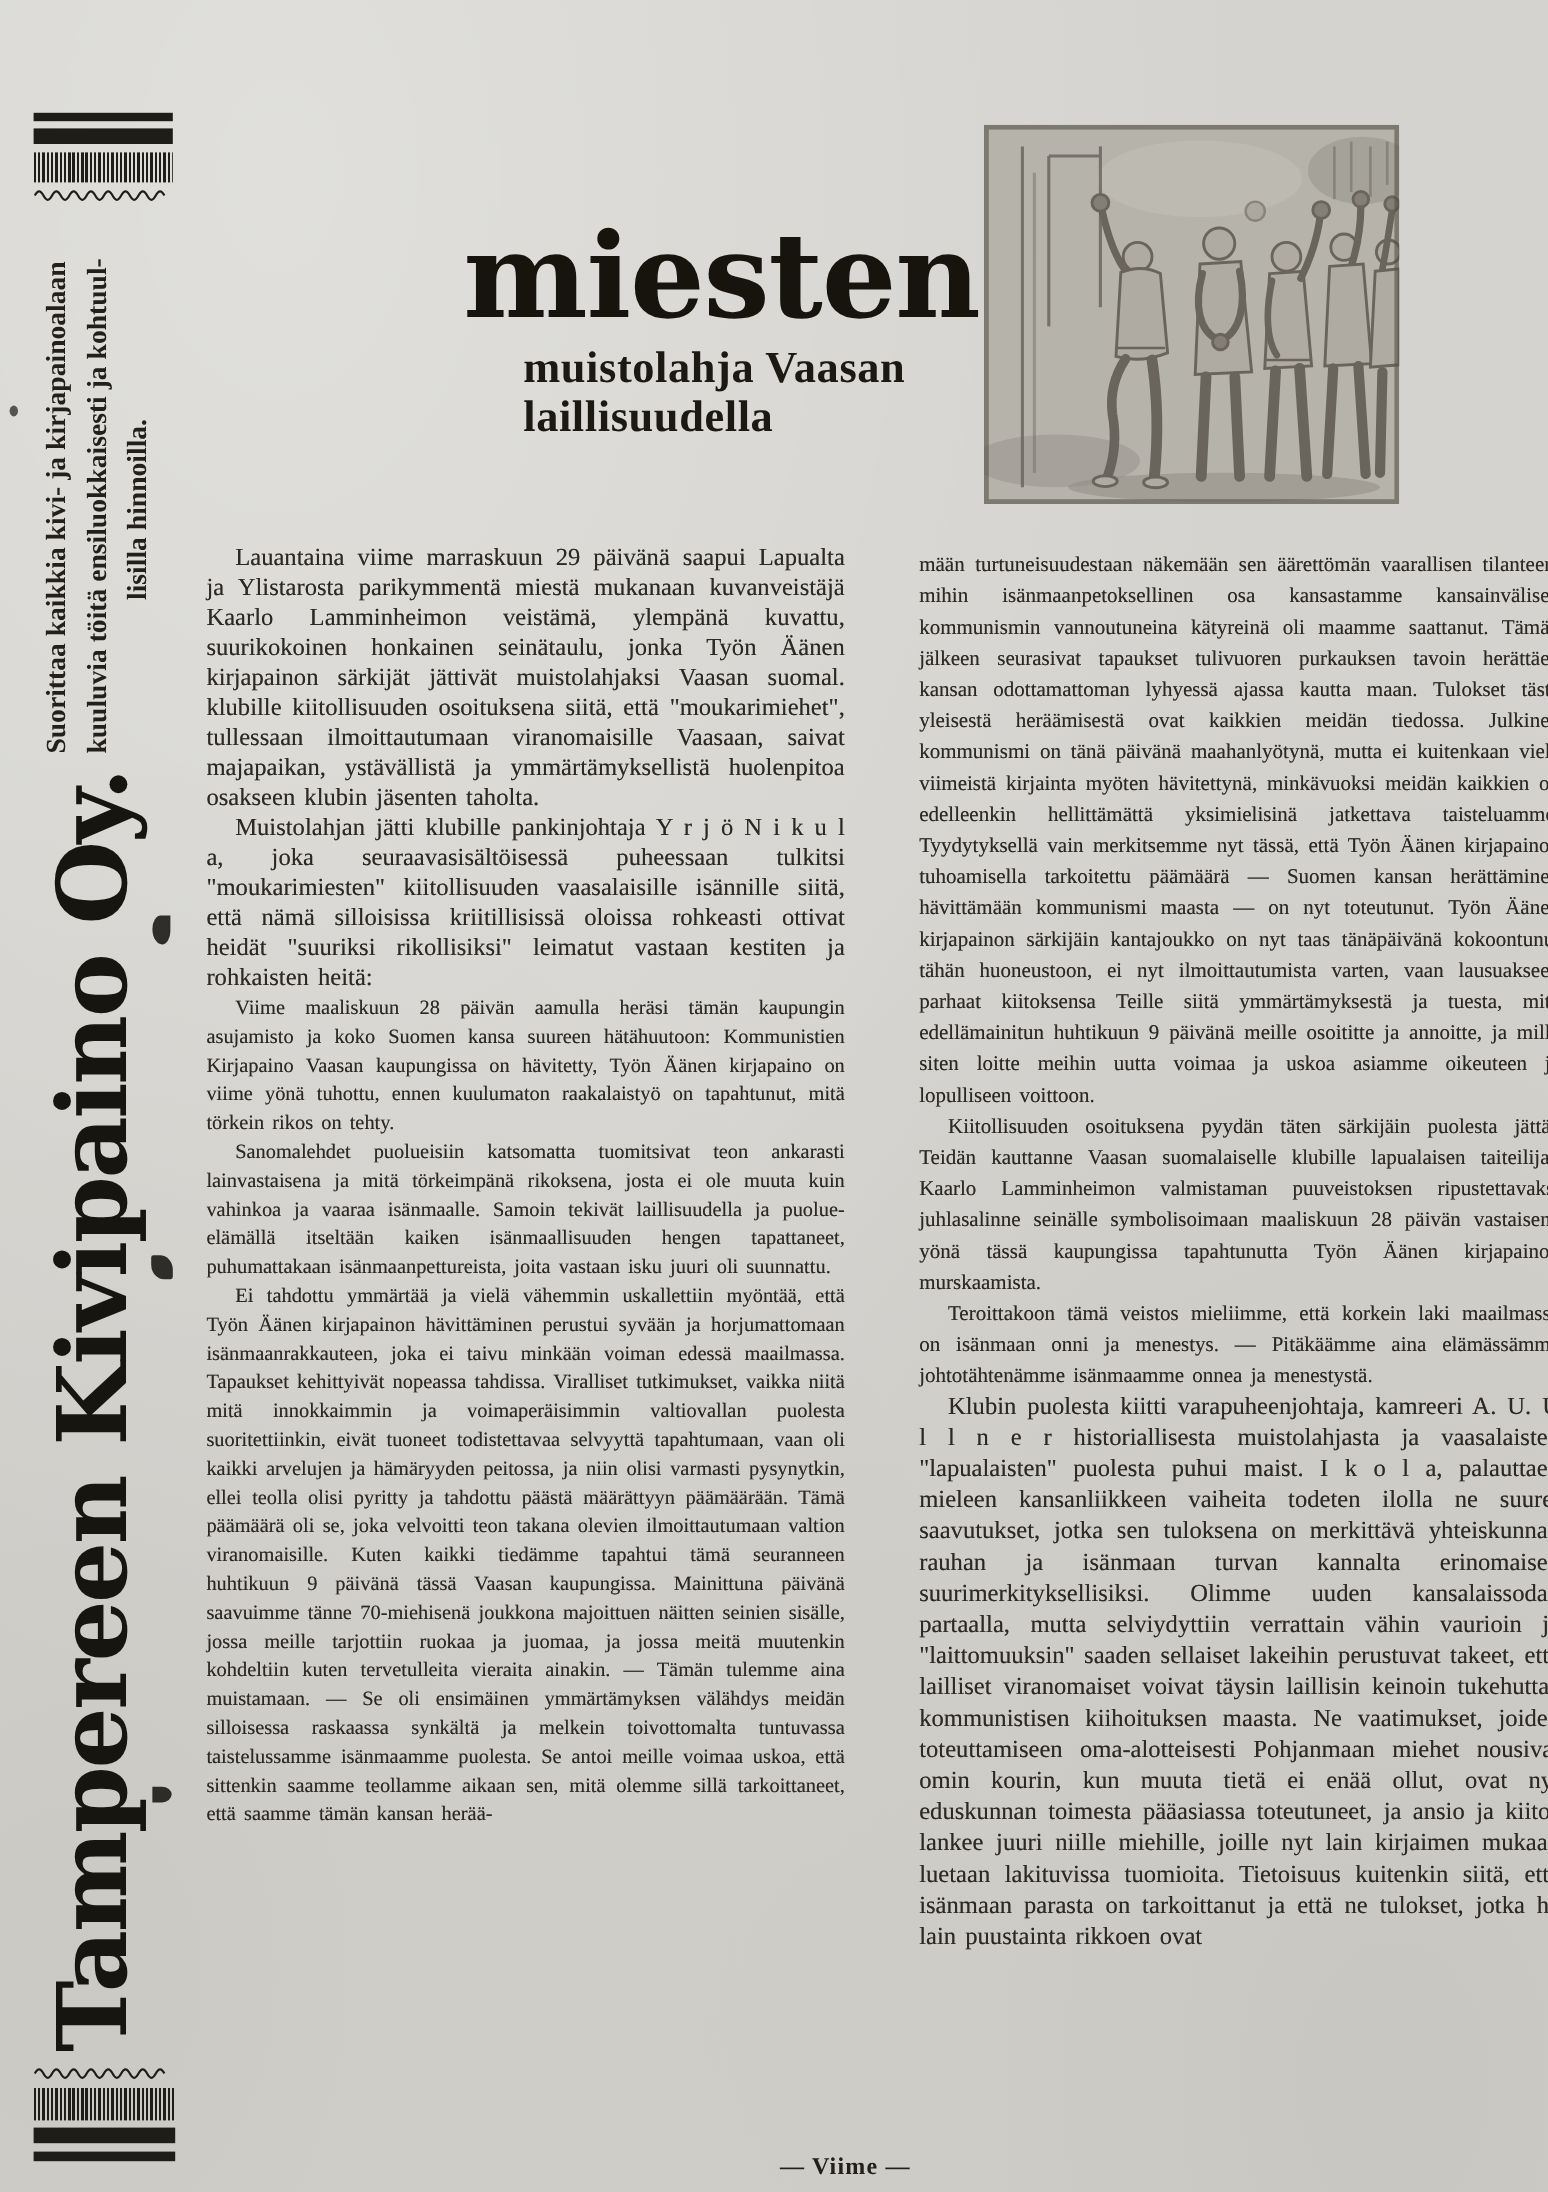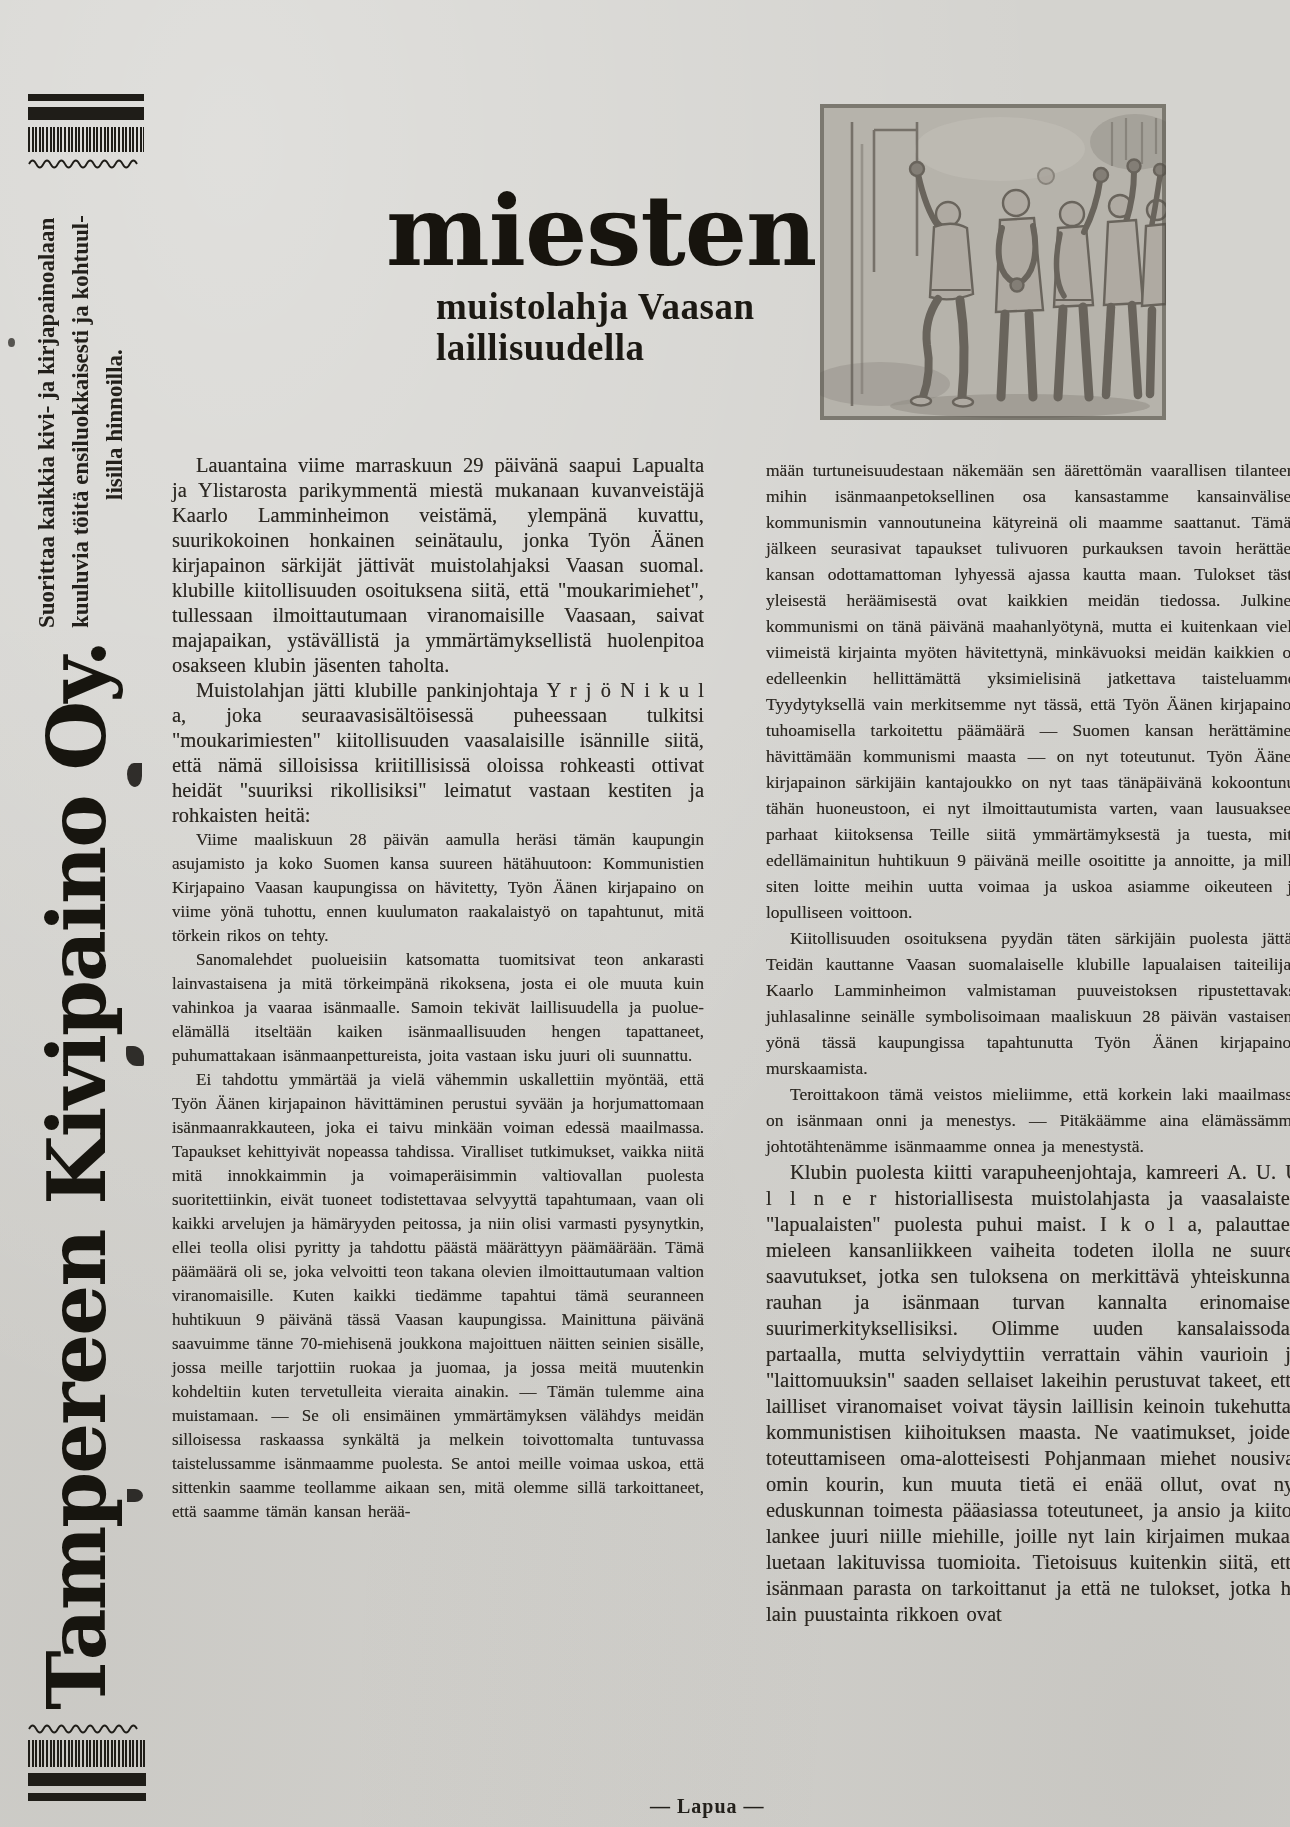--- a/index.html
+++ b/index.html
@@ -192,20 +192,20 @@
     <p class="body-sm indent">Ei tahdottu ymmärtää ja vielä vähemmin uskallettiin myöntää, että Työn Äänen kirjapainon hävittäminen perustui syvään ja horjumattomaan isänmaanrakkauteen, joka ei taivu minkään voiman edessä maailmassa. Tapaukset kehittyivät nopeassa tahdissa. Viralliset tutkimukset, vaikka niitä mitä innokkaimmin ja voimaperäisimmin valtiovallan puolesta suoritettiinkin, eivät tuoneet todistettavaa selvyyttä tapahtumaan, vaan oli kaikki arvelujen ja hämäryyden peitossa, ja niin olisi varmasti pysynytkin, ellei teolla olisi pyritty ja tahdottu päästä määrättyyn päämäärään. Tämä päämäärä oli se, joka velvoitti teon takana olevien ilmoittautumaan valtion viranomaisille. Kuten kaikki tiedämme tapahtui tämä seuranneen huhtikuun 9 päivänä tässä Vaasan kaupungissa. Mainittuna päivänä saavuimme tänne 70-miehisenä joukkona majoittuen näitten seinien sisälle, jossa meille tarjottiin ruokaa ja juomaa, ja jossa meitä muutenkin kohdeltiin kuten tervetulleita vieraita ainakin. — Tämän tulemme aina muistamaan. — Se oli ensimäinen ymmärtämyksen välähdys meidän silloisessa raskaassa synkältä ja melkein toivottomalta tuntuvassa taistelussamme isänmaamme puolesta. Se antoi meille voimaa uskoa, että sittenkin saamme teollamme aikaan sen, mitä olemme sillä tarkoittaneet, että saamme tämän kansan herää-</p>
   </div>
 
   <div class="col col-right">
     <p class="body-sm">mään turtuneisuudestaan näkemään sen äärettömän vaarallisen tilanteen, mihin isänmaanpetoksellinen osa kansastamme kansainvälisen kommunismin vannoutuneina kätyreinä oli maamme saattanut. Tämän jälkeen seurasivat tapaukset tulivuoren purkauksen tavoin herättäen kansan odottamattoman lyhyessä ajassa kautta maan. Tulokset tästä yleisestä heräämisestä ovat kaikkien meidän tiedossa. Julkinen kommunismi on tänä päivänä maahanlyötynä, mutta ei kuitenkaan vielä viimeistä kirjainta myöten hävitettynä, minkävuoksi meidän kaikkien on edelleenkin hellittämättä yksimielisinä jatkettava taisteluamme. Tyydytyksellä vain merkitsemme nyt tässä, että Työn Äänen kirjapainon tuhoamisella tarkoitettu päämäärä — Suomen kansan herättäminen hävittämään kommunismi maasta — on nyt toteutunut. Työn Äänen kirjapainon särkijäin kantajoukko on nyt taas tänäpäivänä kokoontunut tähän huoneustoon, ei nyt ilmoittautumista varten, vaan lausuakseen parhaat kiitoksensa Teille siitä ymmärtämyksestä ja tuesta, mitä edellämainitun huhtikuun 9 päivänä meille osoititte ja annoitte, ja millä siten loitte meihin uutta voimaa ja uskoa asiamme oikeuteen ja lopulliseen voittoon.</p>
     <p class="body-sm indent">Kiitollisuuden osoituksena pyydän täten särkijäin puolesta jättää Teidän kauttanne Vaasan suomalaiselle klubille lapualaisen taiteilijan Kaarlo Lamminheimon valmistaman puuveistoksen ripustettavaksi juhlasalinne seinälle symbolisoimaan maaliskuun 28 päivän vastaisena yönä tässä kaupungissa tapahtunutta Työn Äänen kirjapainon murskaamista.</p>
     <p class="body-sm indent">Teroittakoon tämä veistos mieliimme, että korkein laki maailmassa on isänmaan onni ja menestys. — Pitäkäämme aina elämässämme johtotähtenämme isänmaamme onnea ja menestystä.</p>
     <p class="body-lg indent">Klubin puolesta kiitti varapuheenjohtaja, kamreeri A. U. U l l n e r historiallisesta muistolahjasta ja vaasalaisten "lapualaisten" puolesta puhui maist. I k o l a, palauttaen mieleen kansanliikkeen vaiheita todeten ilolla ne suuret saavutukset, jotka sen tuloksena on merkittävä yhteiskunnan rauhan ja isänmaan turvan kannalta erinomaisen suurimerkityksellisiksi. Olimme uuden kansalaissodan partaalla, mutta selviydyttiin verrattain vähin vaurioin ja "laittomuuksin" saaden sellaiset lakeihin perustuvat takeet, että lailliset viranomaiset voivat täysin laillisin keinoin tukehuttaa kommunistisen kiihoituksen maasta. Ne vaatimukset, joiden toteuttamiseen oma-alotteisesti Pohjanmaan miehet nousivat omin kourin, kun muuta tietä ei enää ollut, ovat nyt eduskunnan toimesta pääasiassa toteutuneet, ja ansio ja kiitos lankee juuri niille miehille, joille nyt lain kirjaimen mukaan luetaan lakituvissa tuomioita. Tietoisuus kuitenkin siitä, että isänmaan parasta on tarkoittanut ja että ne tulokset, jotka he lain puustainta rikkoen ovat</p>
   </div>
 
-  <div class="footer-marker">— Lapua —</div>
+  <div class="footer-marker">— Viime —</div>
 
   <div class="blotch b1"></div>
   <div class="blotch b2"></div>
   <div class="blotch b3"></div>
   <div class="blotch b4"></div>
 
 </div>
 
 </body></html>

